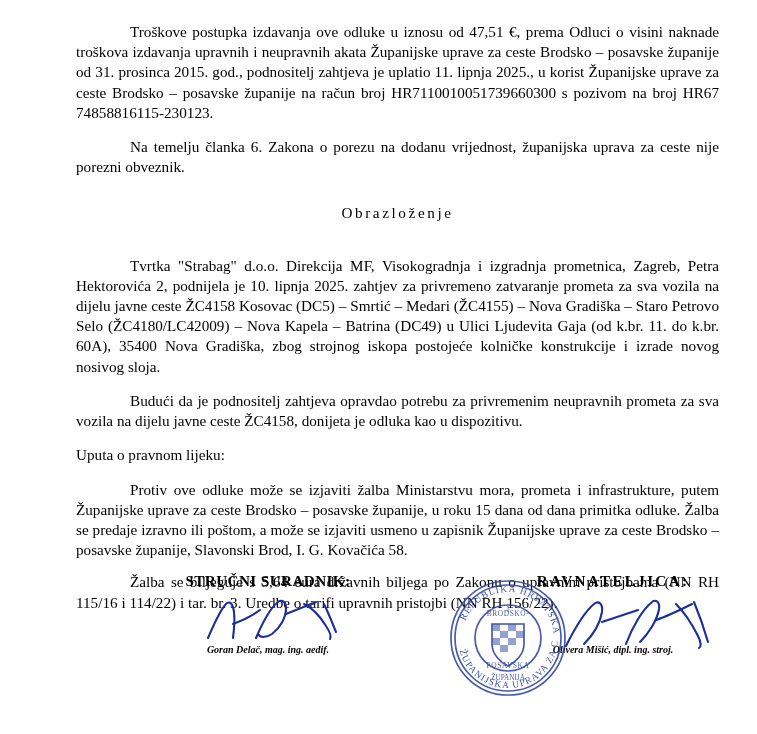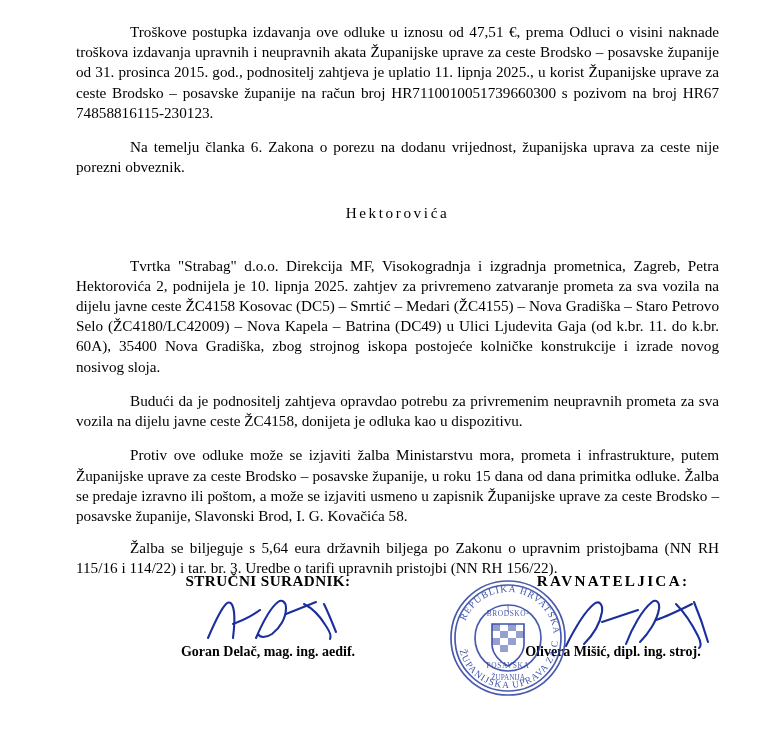--- a/index.html
+++ b/index.html
@@ -65,21 +65,22 @@
     letter-spacing: 0.4px;
     white-space: nowrap;
   }
   .sig-title.spaced {
     letter-spacing: 2.3px;
   }
   .sig-name {
     font-weight: bold;
     margin-top: 54px;
     white-space: nowrap;
-    font-size: 14px;
+    font-size: 10px;
+    font-style: italic;
   }
   
   .scribble {
     position: absolute;
     pointer-events: none;
   }
   .scribble svg { display: block; }
 
   
   .stamp {
@@ -94,26 +95,27 @@
 </style>
 </head>
 <body>
 
 <div class="page">
 
   <p class="para indent">Troškove postupka izdavanja ove odluke u iznosu od 47,51 €, prema Odluci o visini naknade troškova izdavanja upravnih i neupravnih akata Županijske uprave za ceste Brodsko – posavske županije od 31. prosinca 2015. god., podnositelj zahtjeva je uplatio 11. lipnja 2025., u korist Županijske uprave za ceste Brodsko – posavske županije na račun broj HR7110010051739660300 s pozivom na broj HR67 74858816115-230123.</p>
 
   <p class="para indent gap-med">Na temelju članka 6. Zakona o porezu na dodanu vrijednost, županijska uprava za ceste nije porezni obveznik.</p>
 
-  <div class="heading-center">Hektorovića</div>
+  <div class="heading-center">Obrazloženje</div>
 
   <p class="para indent">Tvrtka "Strabag" d.o.o. Direkcija MF, Visokogradnja i izgradnja prometnica, Zagreb, Petra Hektorovića 2, podnijela je 10. lipnja 2025. zahtjev za privremeno zatvaranje prometa za sva vozila na dijelu javne ceste ŽC4158 Kosovac (DC5) – Smrtić – Medari (ŽC4155) – Nova Gradiška – Staro Petrovo Selo (ŽC4180/LC42009) – Nova Kapela – Batrina (DC49) u Ulici Ljudevita Gaja (od k.br. 11. do k.br. 60A), 35400 Nova Gradiška, zbog strojnog iskopa postojeće kolničke konstrukcije i izrade novog nosivog sloja.</p>
 
   <p class="para indent">Budući da je podnositelj zahtjeva opravdao potrebu za privremenim neupravnih prometa za sva vozila na dijelu javne ceste ŽC4158, donijeta je odluka kao u dispozitivu.</p>
 
+  <p class="para">Uputa o pravnom lijeku:</p>
 
   <p class="para indent tight">Protiv ove odluke može se izjaviti žalba Ministarstvu mora, prometa i infrastrukture, putem Županijske uprave za ceste Brodsko – posavske županije, u roku 15 dana od dana primitka odluke. Žalba se predaje izravno ili poštom, a može se izjaviti usmeno u zapisnik Županijske uprave za ceste Brodsko – posavske županije, Slavonski Brod, I. G. Kovačića 58.</p>
 
   <p class="para indent">Žalba se biljeguje s 5,64 eura državnih biljega po Zakonu o upravnim pristojbama (NN RH 115/16 i 114/22) i tar. br. 3. Uredbe o tarifi upravnih pristojbi (NN RH 156/22).</p>
 
   <div class="signatures">
 
     <div class="sig-block sig-left">
       <div class="sig-title">STRUČNI SURADNIK:</div>
       <div class="scribble" style="left:82px; top:22px;">

